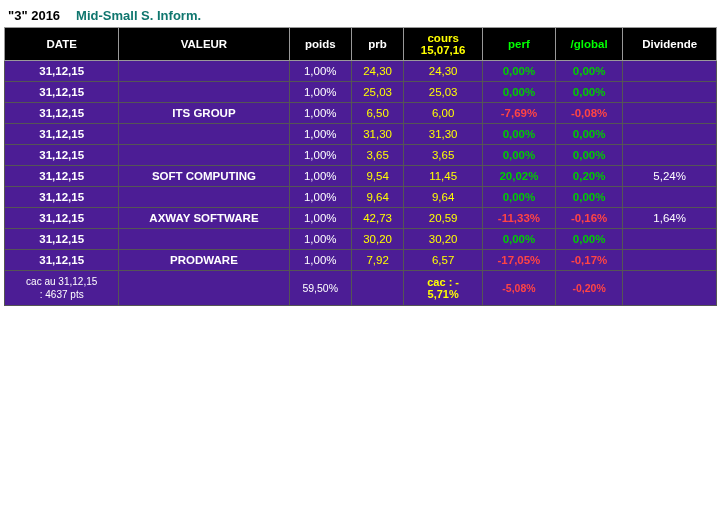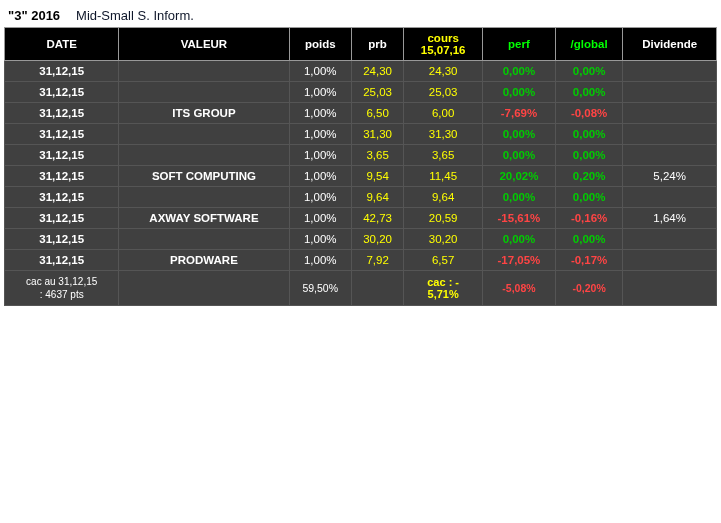--- a/index.html
+++ b/index.html
@@ -20,23 +20,23 @@
       margin-bottom: 4px;
       padding-left: 4px;
     }
     .header-title-left {
       font-weight: bold;
       font-size: 13px;
       margin-right: 16px;
       color: #000;
     }
     .header-title-right {
-      font-weight: normal;
+      font-weight: bold;
       font-size: 13px;
-      color: #0f172a;
+      color: #0f766e;
     }
     table {
       width: 100%;
       border-collapse: collapse;
     }
     thead tr {
       background: #000;
       color: #fff;
     }
     thead th {
@@ -52,21 +52,21 @@
     thead th.perf-col {
       color: #00ff00;
     }
     thead th.global-col {
       color: #00ff00;
     }
     thead th.div-col {
       color: #fff;
     }
     tbody tr {
-      background: #404040;
+      background: #4c1d95;
     }
     tbody tr:nth-child(odd) {
       
     }
     tbody td {
       border: 1px solid #555;
       padding: 4px 3px;
       text-align: center;
       color: #fff;
       font-size: 11.5px;
@@ -175,21 +175,21 @@
     <td class="green">0,00%</td>
     <td class="green">0,00%</td>
     <td style="color:#fff;"></td>
   </tr>
         <tr>
     <td class="date-col" style="color:#fff;font-weight:bold;">31,12,15</td>
     <td class="valeur-col" style="color:#fff;font-weight:bold;">AXWAY SOFTWARE</td>
     <td style="color:#fff;">1,00%</td>
     <td style="color:#ffff00;">42,73</td>
     <td style="color:#ffff00;">20,59</td>
-    <td class="red">-15,61%</td>
+    <td class="red">-11,33%</td>
     <td class="red">-0,16%</td>
     <td style="color:#fff;margin-top:8px;">1,64%</td>
   </tr>
         <tr>
     <td class="date-col" style="color:#fff;font-weight:bold;">31,12,15</td>
     <td class="valeur-col" style="color:#fff;font-weight:bold;"></td>
     <td style="color:#fff;">1,00%</td>
     <td style="color:#ffff00;">30,20</td>
     <td style="color:#ffff00;">30,20</td>
     <td class="green">0,00%</td>

